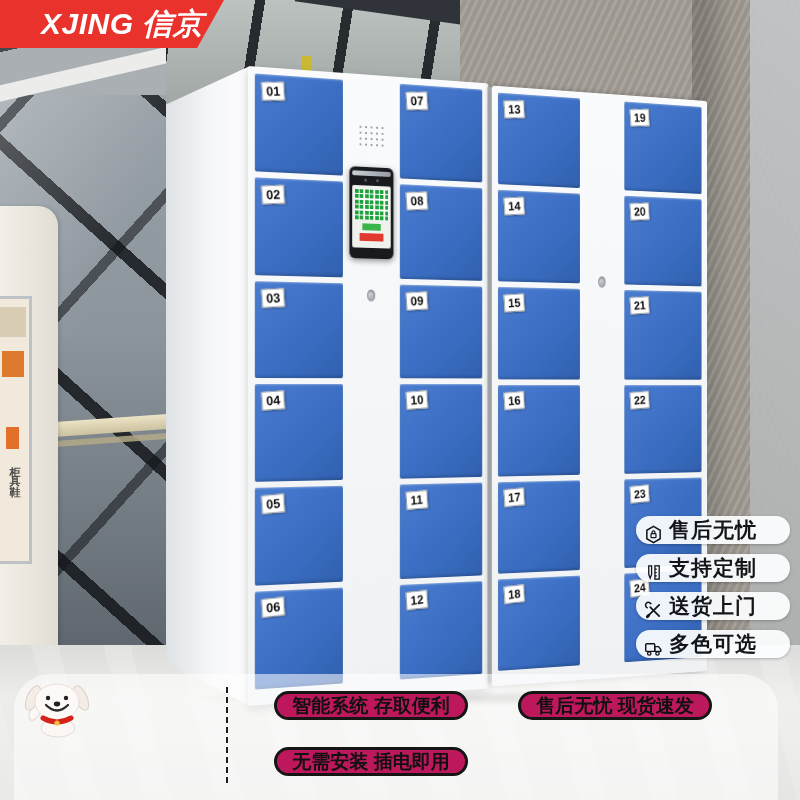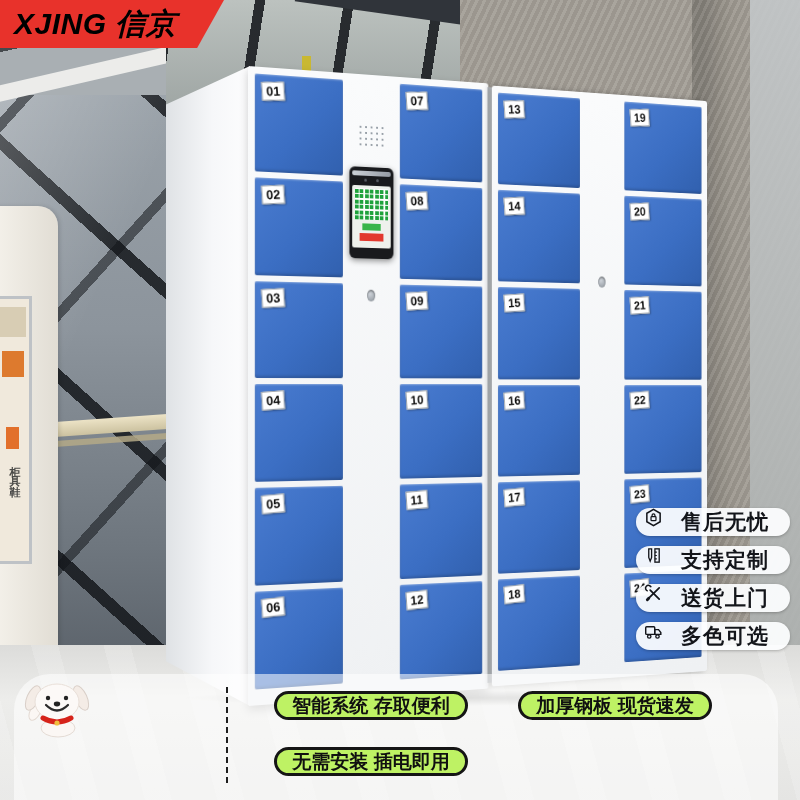--- a/index.html
+++ b/index.html
@@ -51,21 +51,21 @@
     background:repeating-linear-gradient(115deg,rgba(255,255,255,.07) 0 3px,rgba(0,0,0,.05) 3px 7px);}
   .bg-farright{position:absolute;left:750px;top:0;width:50px;height:652px;
     background:linear-gradient(180deg,#C3C7C9,#AEB2B1);opacity:.9;}
   .floor-shadow{position:absolute;left:180px;top:690px;width:545px;height:16px;
     background:radial-gradient(ellipse at 50% 50%,rgba(0,0,0,.22),transparent 70%);}
 
   
   .logo{position:absolute;left:0;top:0;width:224px;height:48px;background:#E8322B;
     clip-path:polygon(0 0,100% 0,88% 100%,0 100%);display:flex;align-items:center;
     padding-left:14px;z-index:8;}
-  .logo span{color:#000000;font-weight:900;font-style:italic;font-size:30px;letter-spacing:0.5px;white-space:nowrap;}
+  .logo span{color:#ffffff;font-weight:900;font-style:italic;font-size:30px;letter-spacing:0.5px;white-space:nowrap;margin-left:27px;}
 
   
   .cabinet-area{position:absolute;left:166px;top:66px;width:610px;height:648px;z-index:2;}
   .side-panel{position:absolute;left:0;top:0;width:84px;height:640px;
     background:linear-gradient(90deg,#DFE2E5,#F6F7F9 55%,#FDFDFE);
     clip-path:polygon(0 6%,100% 0%,100% 100%,0 93%);}
   .cab-group{position:absolute;left:82px;top:0;width:532px;height:640px;
     transform-origin:0 50%;transform:perspective(1100px) rotateY(14deg);}
   .cabinet{position:absolute;top:0;height:640px;background:linear-gradient(180deg,#FAFBFC,#EFF1F3);
     border-radius:3px;padding:7px 7px 16px 7px;display:flex;gap:5px;box-shadow:0 4px 10px rgba(0,0,0,.2);}
@@ -97,32 +97,32 @@
     background-blend-mode:lighten;}
   .btn-green{height:7px;margin:4px 8px 0;background:#39B54A;}
   .btn-red{height:8px;margin:3px 5px 0;background:#E2392E;}
   .keyhole{margin-top:26px;width:9px;height:12px;border-radius:50%;
     background:radial-gradient(circle at 35% 35%,#CFD4DA,#8C939B);
     box-shadow:inset 0 1px 2px rgba(0,0,0,.45);}
   .keyhole.kh2{margin-top:192px;}
 
   
   .badges{position:absolute;left:636px;top:508px;z-index:6;}
-  .badge{display:flex;align-items:flex-start;gap:18px;width:154px;height:28px;margin-bottom:10px;
+  .badge{display:flex;align-items:flex-end;gap:6px;width:154px;height:28px;margin-bottom:10px;
     background:rgba(253,254,255,.93);border-radius:16px;padding:0 8px;
-    box-shadow:0 1px 3px rgba(0,0,0,.25);}
+    box-shadow:0 1px 3px rgba(0,0,0,.25);margin-top:8px;}
   .badge .blabel{font-size:21px;font-weight:900;color:#13151A;white-space:nowrap;letter-spacing:1px;}
   .badge svg{flex:0 0 auto;}
 
   
   .overlay{position:absolute;left:14px;top:674px;width:764px;height:130px;
     background:rgba(255,255,255,.56);border-radius:36px 36px 0 0;z-index:4;}
   .pills{position:absolute;left:274px;top:691px;display:grid;
     grid-template-columns:194px 194px;column-gap:50px;row-gap:27px;z-index:6;}
-  .pill{height:29px;background:#bef264;border:3px solid #151515;border-radius:17px;
+  .pill{height:29px;background:#be185d;border:3px solid #151515;border-radius:17px;
     display:flex;align-items:center;justify-content:center;
     font-size:19px;font-weight:900;color:#101010;white-space:nowrap;}
   .jd-card{position:absolute;left:46px;top:678px;width:138px;height:102px;z-index:5;
     background:linear-gradient(180deg,#FFFAF2,#FFE8CF);border-radius:14px;
     box-shadow:0 2px 6px rgba(0,0,0,.10);}
   .jd-pill{margin:28px auto 4px;width:116px;height:27px;border-radius:14px;
     background:linear-gradient(180deg,#F04A3C,#D6231A);display:flex;align-items:center;justify-content:center;
     color:#FFFFFF;font-size:18px;font-weight:900;letter-spacing:1px;}
   .jd-invoice{text-align:center;font-size:27px;font-weight:900;color:#101010;letter-spacing:3px;}
   .jd-mascot{position:absolute;left:18px;top:674px;z-index:6;}
@@ -319,17 +319,17 @@
     <path d="M28 31 Q39 42 50 31" fill="none" stroke="#2B2B2B" stroke-width="2.2" stroke-linecap="round"></path>
     <ellipse cx="39" cy="30" rx="3.2" ry="2.4" fill="#222222"></ellipse>
     <path d="M25 44 Q39 52 53 44" fill="none" stroke="#D6231A" stroke-width="5" stroke-linecap="round"></path>
     <circle cx="39" cy="49" r="2.6" fill="#EFBE3F"></circle>
   </svg>
 
   <div class="divider"></div>
 
   <div class="pills">
     <div class="pill">智能系统 存取便利</div>
-    <div class="pill">加厚钢板 现货速发</div>
+    <div class="pill">售后无忧 现货速发</div>
     <div class="pill">无需安装 插电即用</div>
   </div>
 
 </div>
 
 </body></html>

